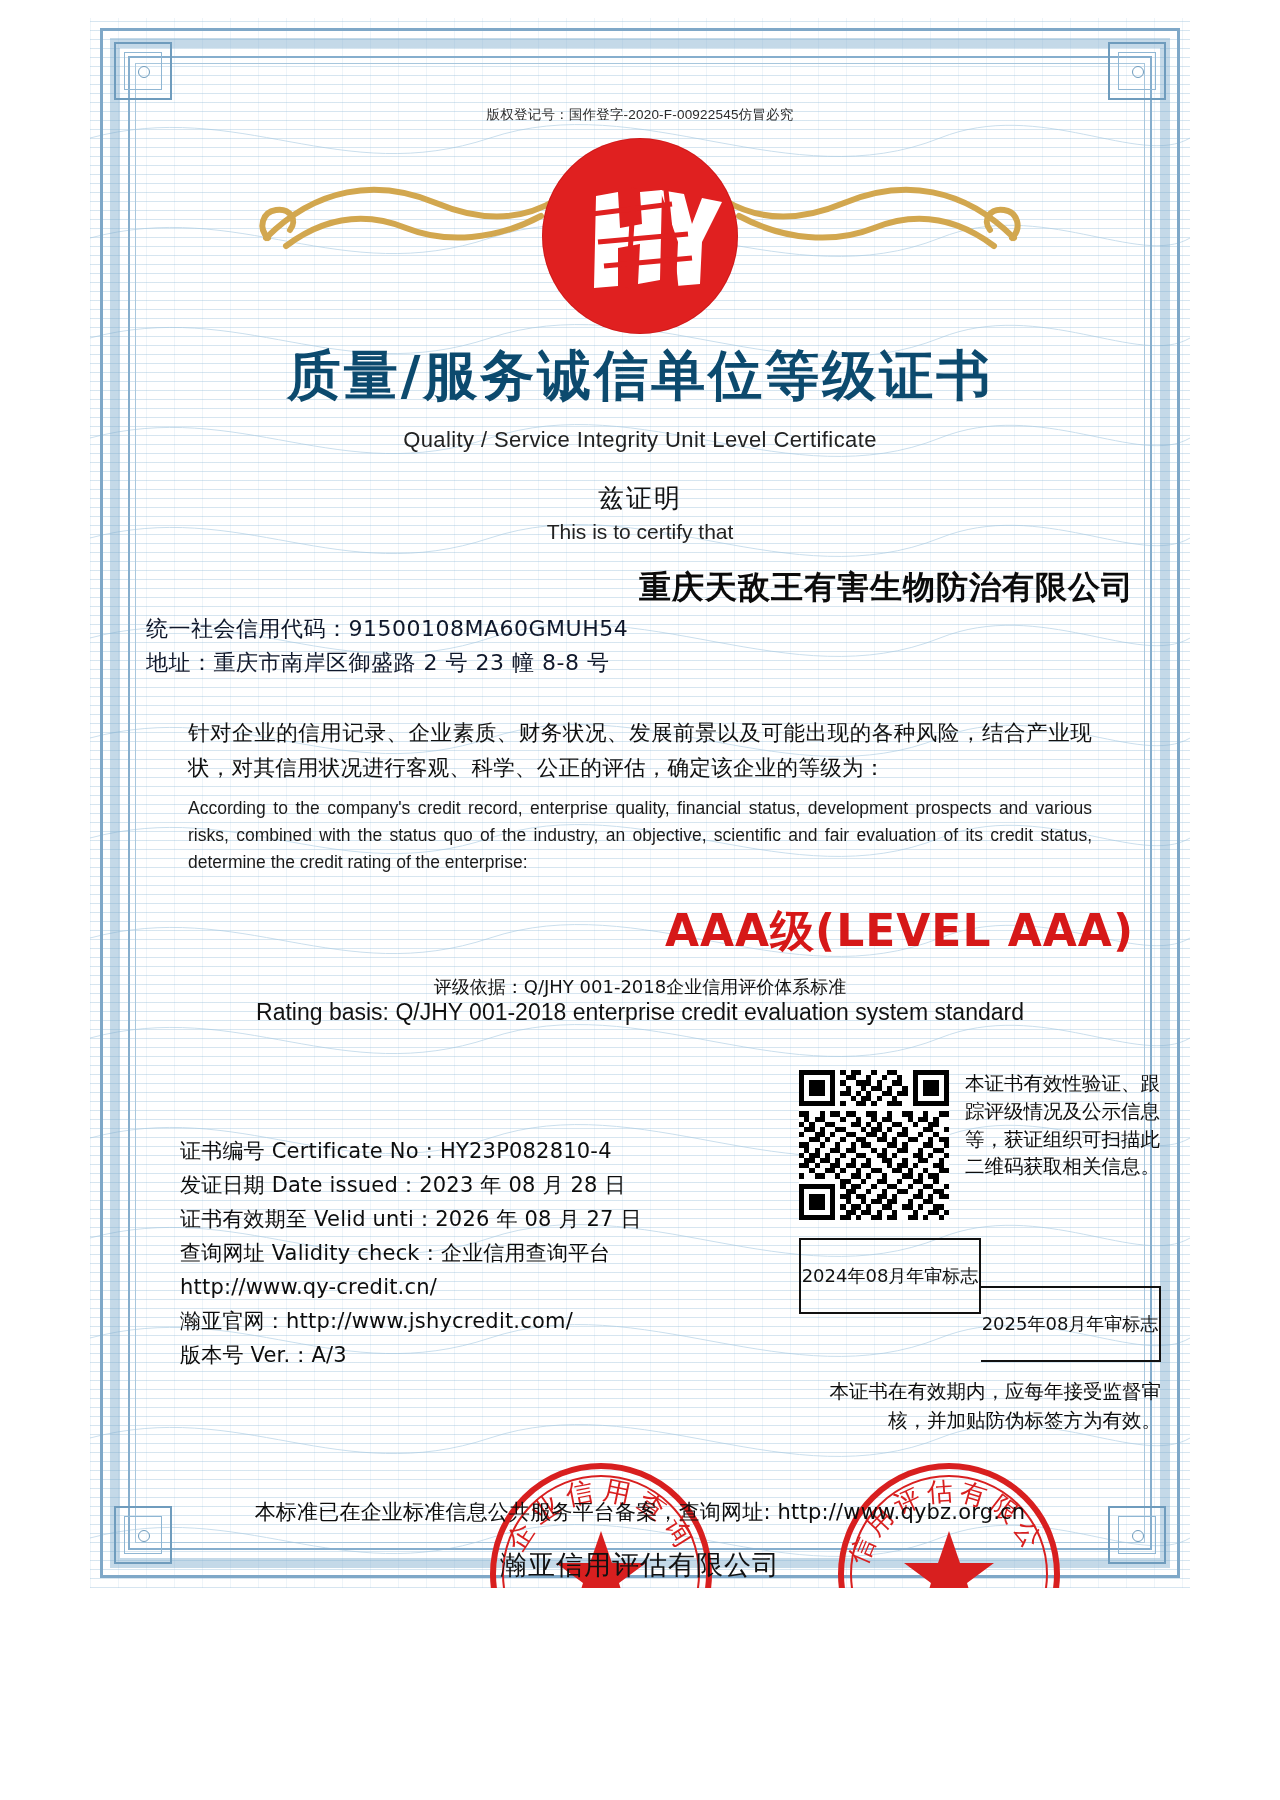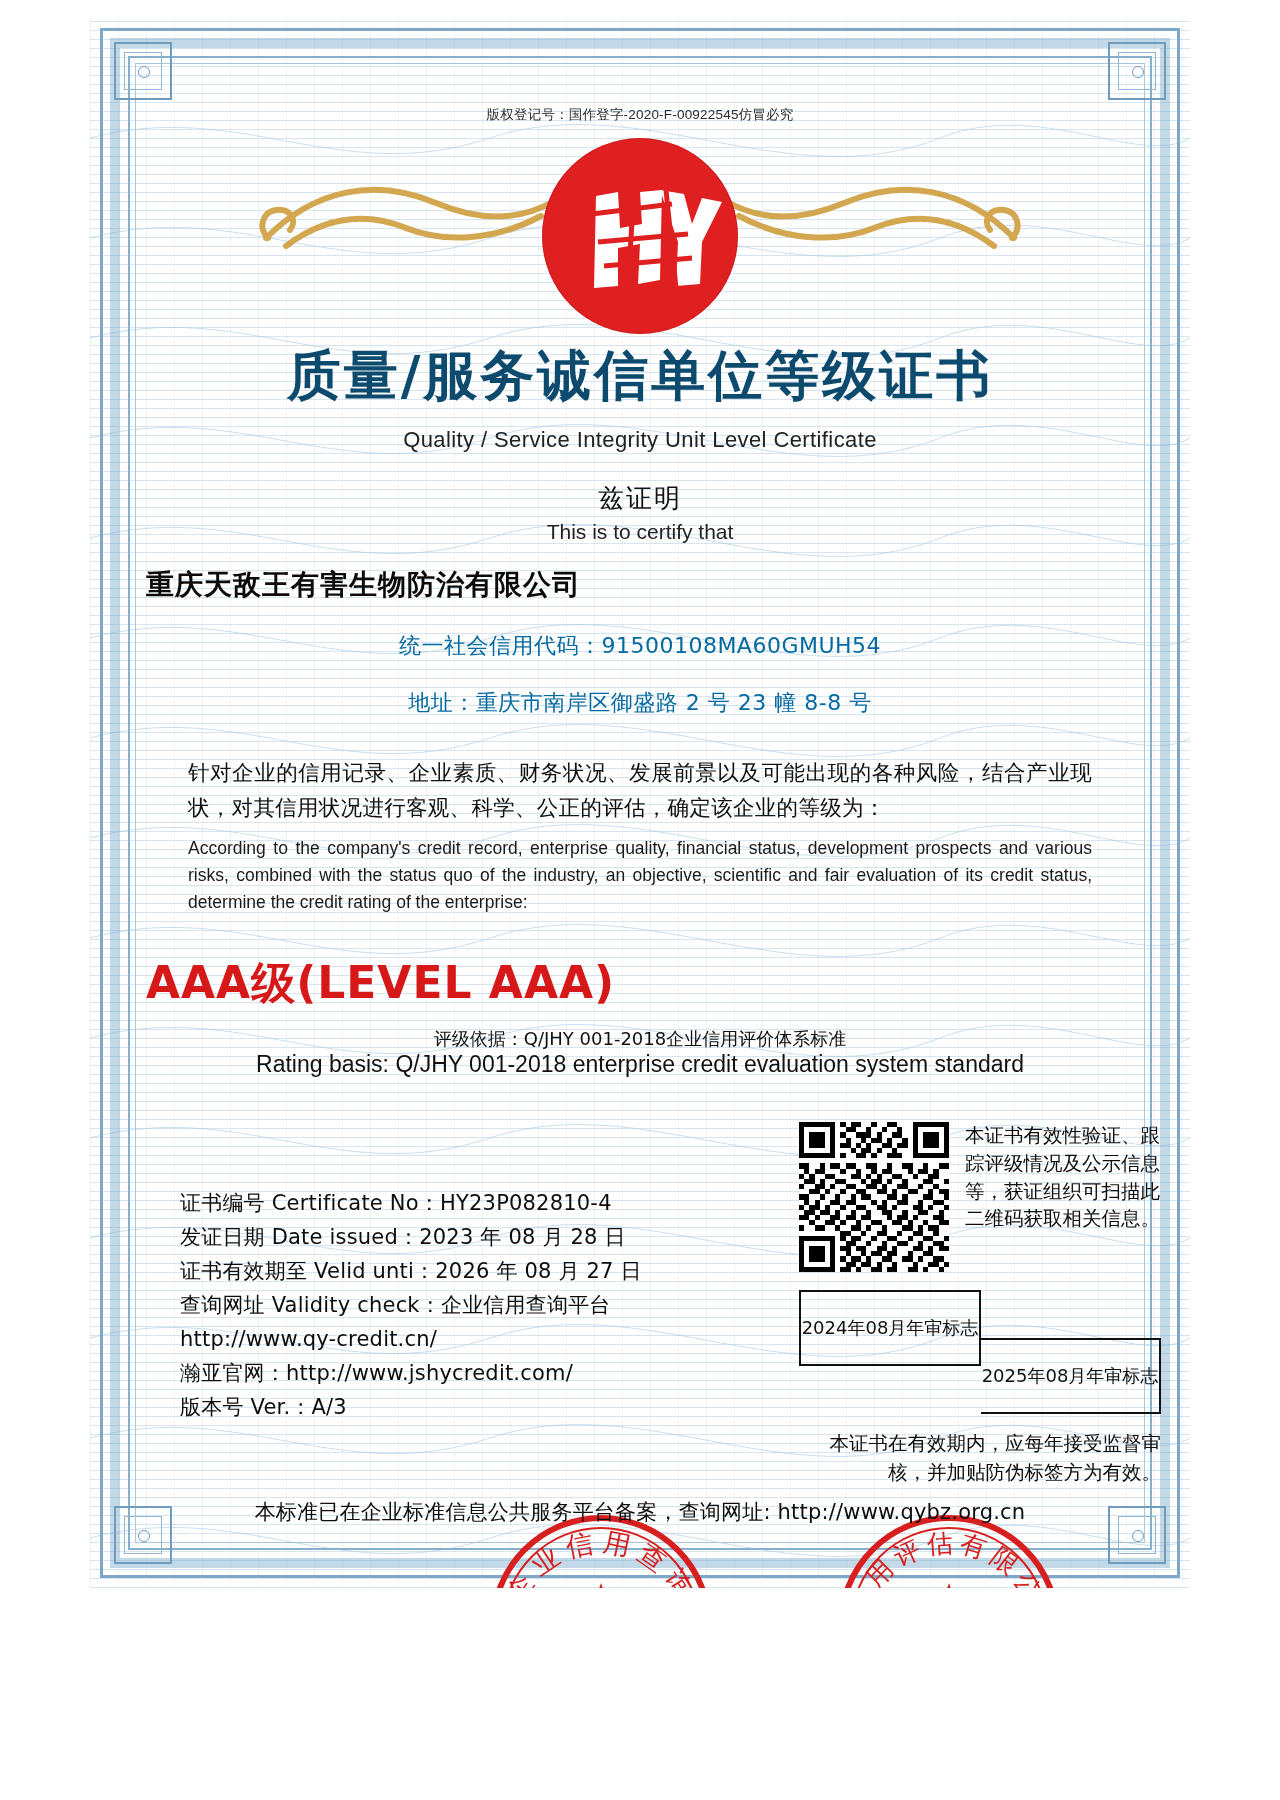--- a/index.html
+++ b/index.html
@@ -177,33 +177,32 @@
     letter-spacing: 2px;
     font-family: "DejaVu Sans", "Liberation Sans", sans-serif;
   }
   .certify-en {
     text-align: center;
     font-size: 21px;
     color: #222;
     margin-top: 4px;
   }
   .company-cn {
-    text-align: left;
-    font-size: 28px;
+    text-align: right;
+    font-size: 32px;
     font-weight: bold;
     color: #0b0b0b;
     margin-top: 22px;
     letter-spacing: 1px;
     font-family: "DejaVu Sans", "Liberation Sans", sans-serif;
   }
   .company-meta {
-    text-align: center;
     font-size: 22px;
-    color: #0369a1;
-    margin-top: 27px;
+    color: #0f172a;
+    margin-top: 4px;
     letter-spacing: .5px;
     font-family: "DejaVu Sans", "Liberation Sans", sans-serif;
   }
 
   
   .body-block {
     margin: 38px 42px 0 42px;
   }
   .body-cn {
     font-size: 21.5px;
@@ -215,25 +214,25 @@
   }
   .body-en {
     font-size: 17.5px;
     line-height: 1.55;
     color: #1a1a1a;
     margin-top: 8px;
     text-align: justify;
   }
 
   .level-line {
-    text-align: left;
+    text-align: right;
     color: #d61818;
     font-size: 44px;
     font-weight: bold;
-    margin-top: 38px;
+    margin-top: 26px;
     letter-spacing: 1px;
     font-family: "DejaVu Sans", "Liberation Sans", sans-serif;
   }
   .basis-cn {
     text-align: center;
     font-size: 18px;
     color: #111;
     margin-top: 14px;
     font-family: "DejaVu Sans", "Liberation Sans", sans-serif;
   }

